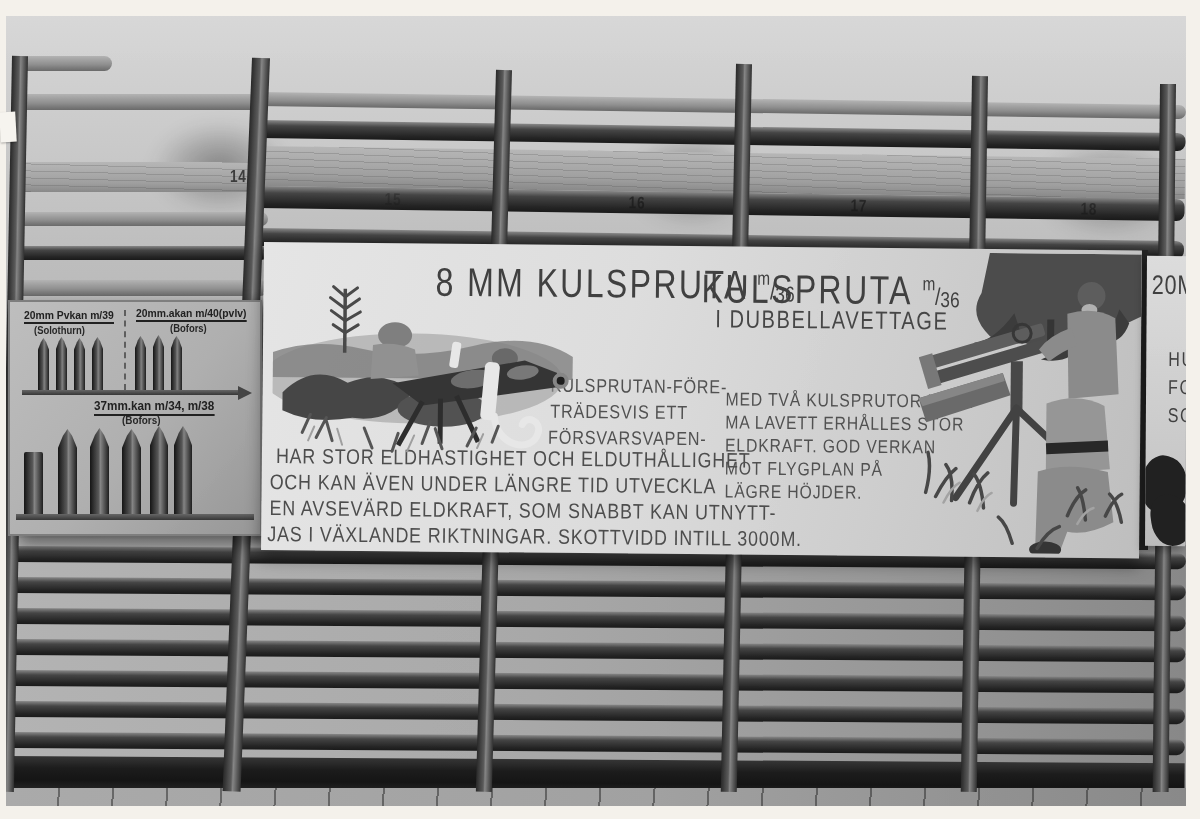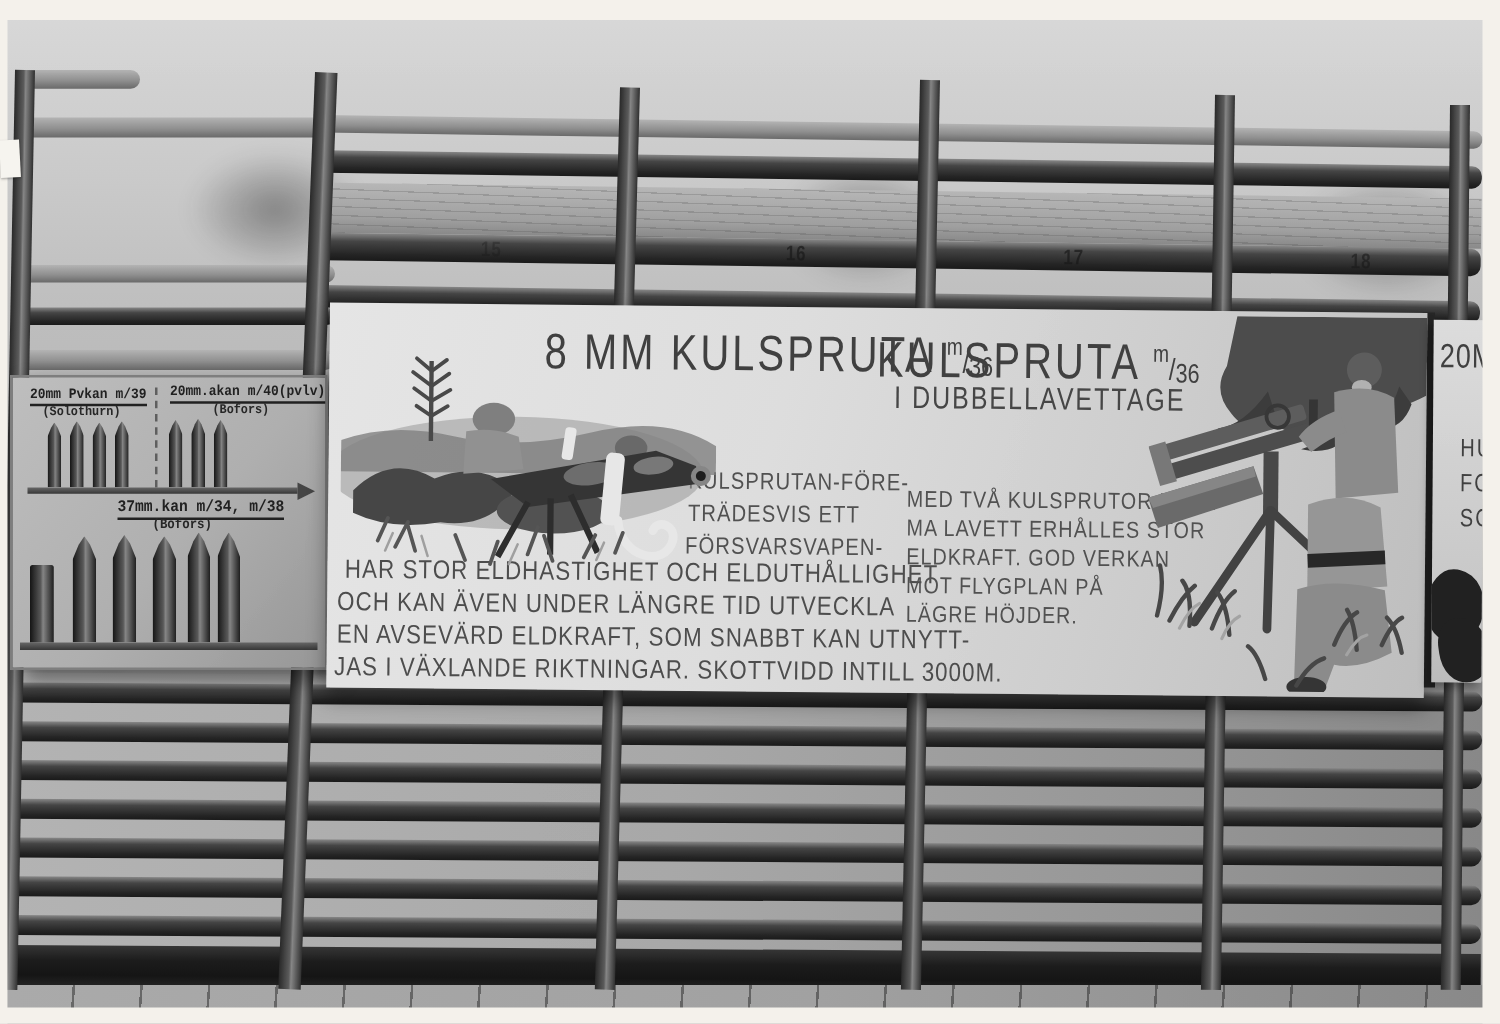--- a/index.html
+++ b/index.html
@@ -45,21 +45,21 @@
   #floor{position:absolute;left:6px;right:14px;top:788px;height:20px;z-index:1;
     background:linear-gradient(90deg,#b2a899 0%,#a99f91 55%,#90887b 100%);}
   #floor:before{content:"";position:absolute;inset:0;
     background:repeating-linear-gradient(94deg,rgba(60,50,40,0) 0 52px,rgba(60,50,40,.55) 52px 54px);}
   
   #top-rails{position:absolute;left:252px;right:14px;top:0;height:260px;z-index:1;
     transform:rotate(.8deg);transform-origin:0 100px;}
   
   #board{position:absolute;left:8px;top:300px;width:250px;height:232px;z-index:4;
     background:linear-gradient(130deg,#c2bcb1 0%,#b3ada2 55%,#9c968b 100%);
-    border:2px solid #837e74;box-shadow:10px 8px 16px rgba(0,0,0,.45);font-family:Liberation Mono, monospace;}
+    border:2px solid #837e74;box-shadow:10px 8px 16px rgba(0,0,0,.45);}
   .board-label{position:absolute;color:#262421;font-weight:700;white-space:nowrap;
     transform:scaleX(.9);transform-origin:left top;}
   .board-label .t{border-bottom:2px solid #262421;padding-bottom:1px;display:inline-block;}
   .board-sub{position:absolute;color:#2b2925;font-weight:700;white-space:nowrap;
     transform:scaleX(.9);transform-origin:left top;}
   .cart{position:absolute;
     background:linear-gradient(90deg,#191814 0%,#5e5950 45%,#8a847a 55%,#23211d 100%);
     clip-path:polygon(50% 0,74% 8%,100% 22%,100% 100%,0 100%,0 22%,26% 8%);}
   .cart.case{clip-path:none;border-radius:2px 2px 0 0;}
   .shelf{position:absolute;background:linear-gradient(180deg,#6b675f,#3b3933);}
@@ -103,20 +103,23 @@
   <div class="smudge" style="left:625px;top:130px;width:135px;height:100px;"></div>
   <div class="smudge" style="left:1035px;top:140px;width:150px;height:100px;"></div>
   <div class="smudge" style="left:295px;top:555px;width:125px;height:125px;"></div>
   <div class="smudge" style="left:635px;top:555px;width:135px;height:135px;"></div>
   <div class="smudge" style="left:1055px;top:560px;width:95px;height:135px;"></div>
   <div class="smudge" style="left:25px;top:560px;width:55px;height:230px;"></div>
   <div class="smudge" style="left:60px;top:330px;width:60px;height:210px;"></div>
 
   <div class="rail light" style="left:12px;top:56px;width:100px;height:15px;"></div>
   <div class="rail light" style="left:12px;top:94px;width:256px;height:16px;"></div>
+  <div class="plank" style="left:12px;top:162px;width:256px;height:30px;">
+    <span class="num" style="left:218px;top:5px;opacity:.85;">14</span>
+  </div>
   <div class="rail light" style="left:12px;top:212px;width:256px;height:14px;"></div>
   <div class="rail dark" style="left:12px;top:246px;width:256px;height:14px;"></div>
   <div class="rail light" style="left:12px;top:280px;width:256px;height:16px;"></div>
 
   <div id="top-rails">
     <div class="rail light" style="left:0;right:0;top:92px;height:14px;"></div>
     <div class="rail dark" style="left:0;right:0;top:120px;height:18px;"></div>
     <div class="plank" style="left:0;right:0;top:146px;height:40px;"></div>
     <div class="rail dark" style="left:0;right:0;top:186px;height:22px;">
       <span class="num" style="left:134px;top:2px;opacity:.35;color:#1e1c19;">15</span>

